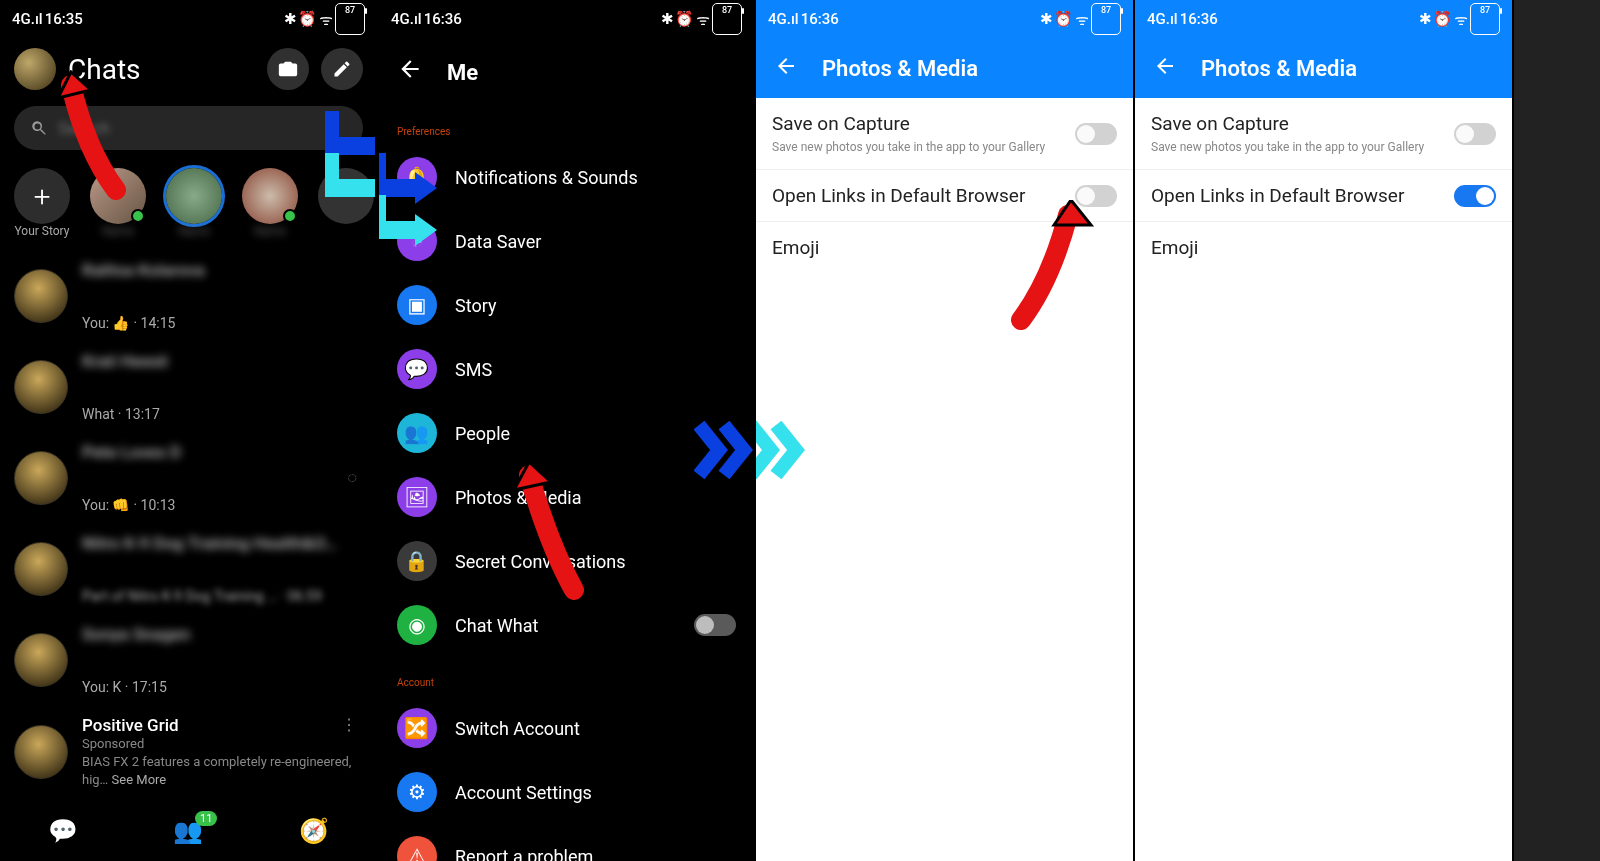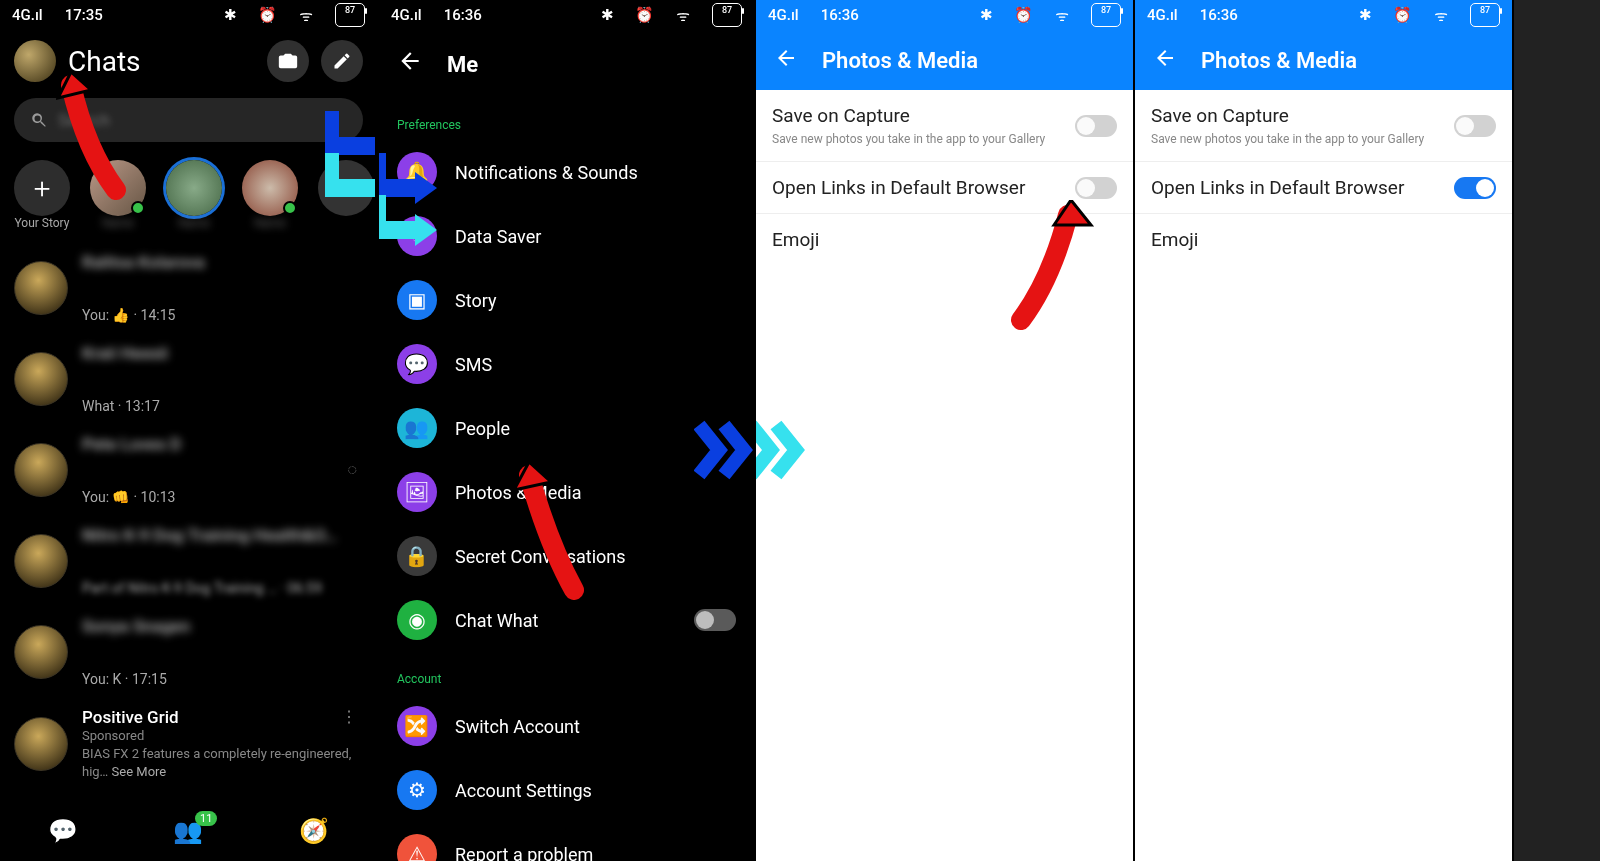--- a/index.html
+++ b/index.html
@@ -25,27 +25,27 @@
 
 
 .statusbar {
   display: flex;
   justify-content: space-between;
   align-items: center;
   padding: 3px 12px;
   font-size: 15px;
   font-weight: 500;
 }
-.sb-left, .sb-right { display: flex; align-items: center; gap: 22px; }
+.sb-left, .sb-right { display: flex; align-items: center; gap: 2px; }
 .sb-dark { color: #fff; background: #000; }
 .sb-blue { color: #fff; background: #0a84ff; }
 .ic-sig, .ic-bt, .ic-alarm, .ic-wifi, .ic-bat { display: inline-block; }
 .ic-bat {
   border: 1.5px solid currentColor; border-radius: 5px;
-  width: 30px; height: 24px; font-size: 9px; text-align: center; line-height: 13px;
+  width: 30px; height: 32px; font-size: 9px; text-align: center; line-height: 13px;
   position: relative;
 }
 .ic-bat::after { content: ""; position: absolute; right: -3px; top: 4px; width: 2px; height: 6px; background: currentColor; border-radius: 1px; }
 
 
 .chats-header {
   display: flex; align-items: center; padding: 10px 14px; gap: 12px;
 }
 .avatar-sm { width: 42px; height: 42px; border-radius: 50%; background: radial-gradient(circle at 35% 35%, #bfa76a, #3a2f12); }
 .chats-title { font-size: 28px; font-weight: 400; flex: 1; }
@@ -80,21 +80,21 @@
   height: 60px; background: #000; display: flex; justify-content: space-around; align-items: center;
 }
 .bnav-ic { font-size: 24px; color: #6e6e6e; position: relative; }
 .bnav-ic.active { color: #fff; }
 .badge { position: absolute; top: -6px; right: -14px; background: #38c24a; color: #fff; font-size: 11px; border-radius: 10px; padding: 1px 5px; }
 
 
 .me-header { display: flex; align-items: center; padding: 18px 18px; gap: 24px; }
 .back-arrow { font-size: 26px; color: #fff; }
 .me-title { font-size: 22px; font-weight: 700; }
-.sect-label { font-size: 12px; color: #22c55e; padding: 20px 18px 8px; }
+.sect-label { font-size: 10px; color: #c2410c; padding: 20px 18px 8px; }
 .me-row { display: flex; align-items: center; gap: 18px; padding: 12px 18px; font-size: 18px; }
 .me-icon { width: 40px; height: 40px; border-radius: 50%; display: flex; align-items: center; justify-content: center; font-size: 20px; color: #fff; flex-shrink:0;}
 .bg-purple { background: #8c3fe8; }
 .bg-cyan { background: #1db5d8; }
 .bg-cblue { background: #1778f2; }
 .bg-grey { background: #3a3a3a; }
 .bg-green { background: #1fb141; }
 .bg-orange { background: #f0533b; }
 .toggle { margin-left: auto; width: 42px; height: 22px; background: #5a5a5a; border-radius: 14px; position: relative; }
 .toggle::after { content:""; position:absolute; left:2px; top:2px; width:18px; height:18px; border-radius:50%; background:#bdbdbd; }
@@ -116,21 +116,21 @@
 .pm-divider { border-bottom: 1px solid #eee; }
 .sponsored { font-size:13px; color:#888; line-height:1.4; max-width:275px;}
 </style>
 </head>
 <body>
 
 <div class="panel p1">
   <div class="statusbar sb-dark">
     <div class="sb-left">
       <span>4G.ıl</span>
-      <span>17:35</span>
+      <span>16:35</span>
     </div>
     <div class="sb-right">
       <span> ✱</span>
       <span>⏰</span>
       <span>ᯤ</span>
       <span class="ic-bat">87</span>
     </div>
   </div>
 
   <div class="chats-header">

